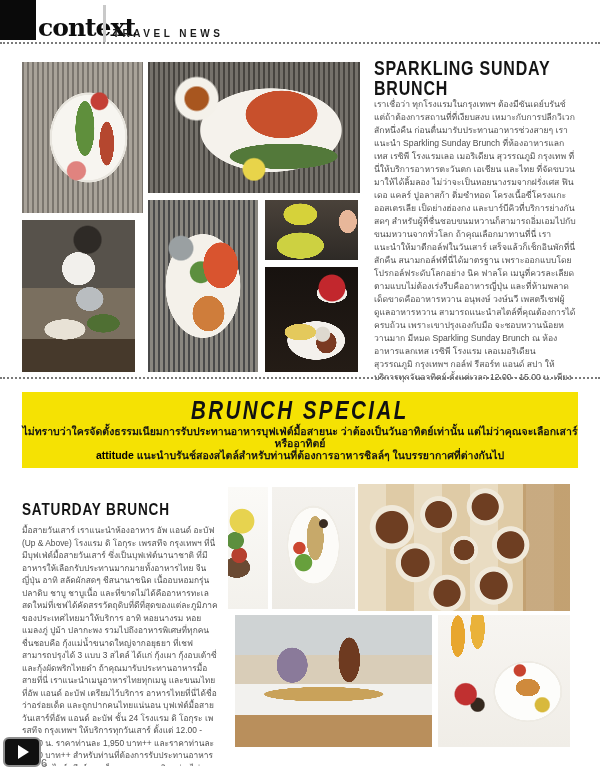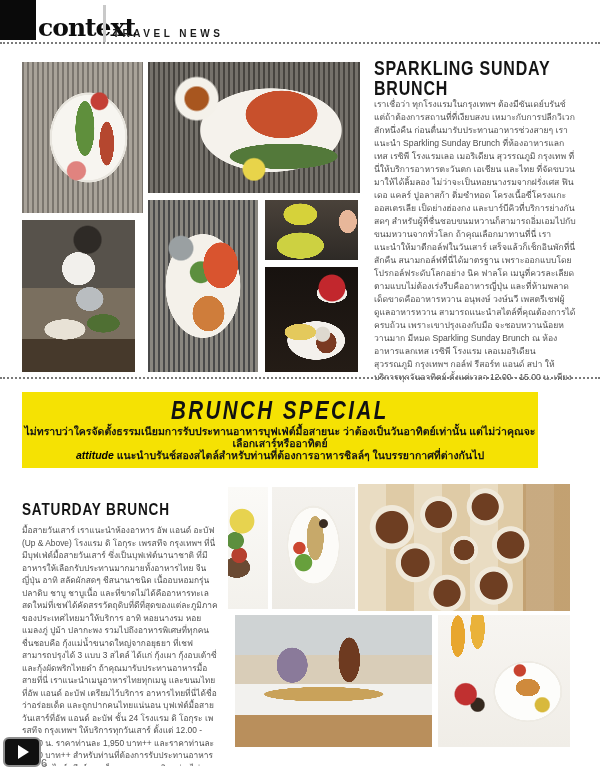--- a/index.html
+++ b/index.html
@@ -16,25 +16,25 @@
   .dotted-rule{left:0;width:600px;height:0;border-top:2px dotted #7a7a7a;}
   
   .headline{font-weight:bold;color:#141414;letter-spacing:1px;white-space:nowrap;
             transform:scaleX(0.8);transform-origin:0 0;}
   .bodytxt{color:#4d4d4d;text-align:left;overflow:hidden;}
   #sparkling-title{left:374px;top:58px;font-size:20px;line-height:20px;}
   #sparkling-body{left:374px;top:98px;width:202px;height:286px;font-size:8.6px;line-height:13px;}
   #saturday-title{left:22px;top:501px;font-size:17px;line-height:17px;}
   #saturday-body{left:22px;top:524px;width:196px;height:242px;font-size:8.4px;line-height:12.5px;}
   
-  #banner{left:22px;top:392px;width:516px;height:76px;background:#f5e203;text-align:center;}
+  #banner{left:22px;top:392px;width:556px;height:76px;background:#f5e203;text-align:center;}
   #banner-title{display:inline-block;margin-top:4px;font-size:25px;font-style:italic;
                 font-weight:900;color:#111;letter-spacing:3px;transform:scaleX(0.82);}
   .banner-line{font-size:10.5px;font-weight:bold;color:#141414;line-height:12px;}
-  .banner-brand{font-weight:900;color:#000;font-style:italic;}
+  .banner-brand{font-weight:900;color:#000;}
   
   .ph{background-color:#e8e5df;}
   #ph-pork{left:22px;top:62px;width:121px;height:151px;background:
     radial-gradient(circle at 64% 26%, #c43f35 0 6%, transparent 7%),
     radial-gradient(ellipse 13% 30% at 52% 44%, #5f8f3c 0 60%, transparent 61%),
     radial-gradient(ellipse 10% 24% at 70% 54%, #b5472f 0 60%, transparent 61%),
     radial-gradient(circle at 45% 72%, #e0837f 0 7%, transparent 8%),
     radial-gradient(ellipse 43% 40% at 55% 50%, #f7f5f0 0 70%, #e9e6df 71% 74%, transparent 75%),
     repeating-linear-gradient(90deg, #7b766f 0 2px, #a9a39a 2px 5px);}
   #ph-prawn{left:148px;top:62px;width:212px;height:131px;background:

